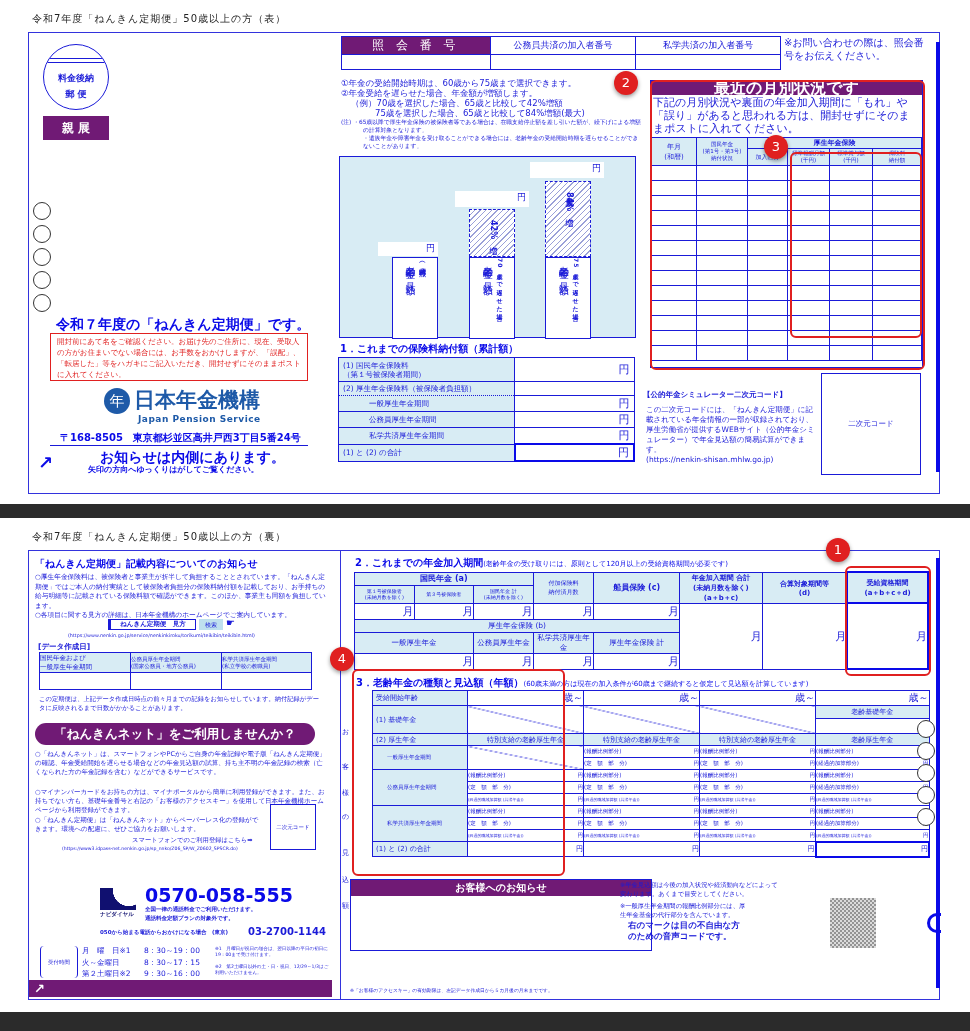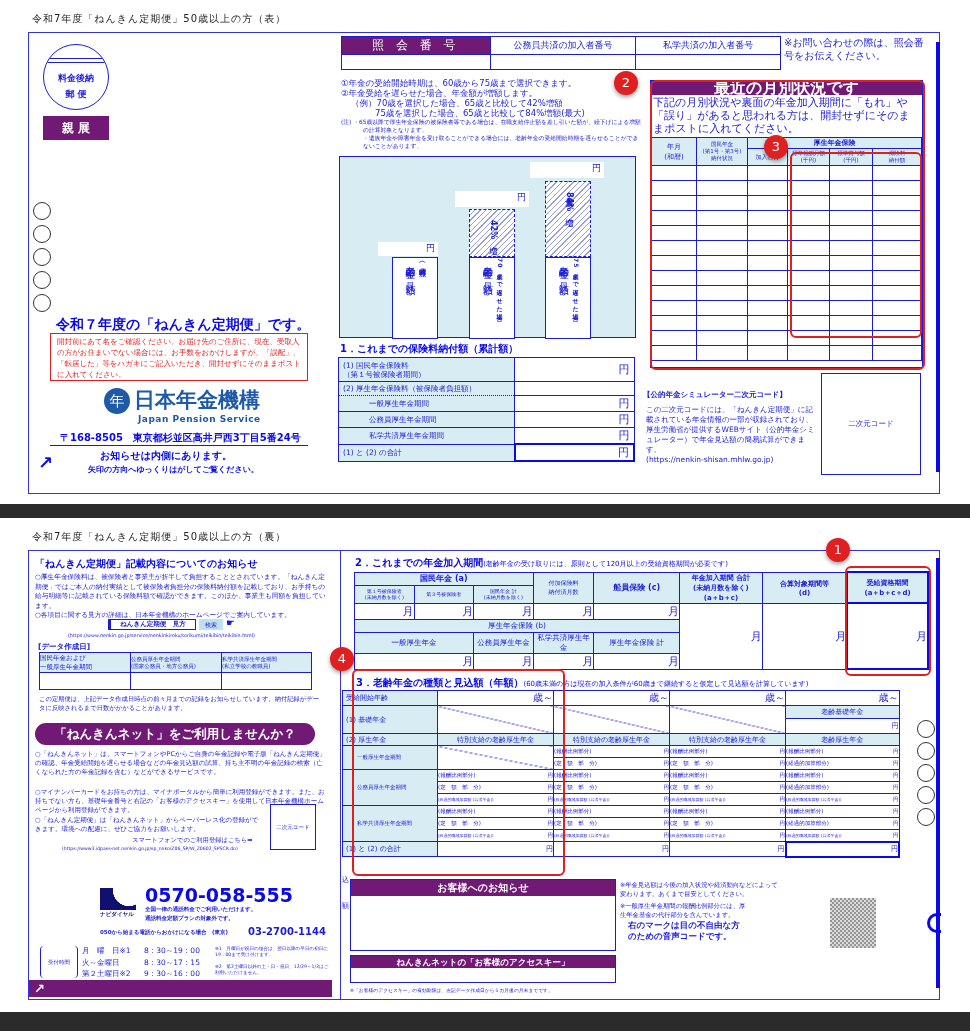--- a/index.html
+++ b/index.html
@@ -46,21 +46,21 @@
 
   <div class="abs" style="left:56px;top:316px;font-size:14px;font-weight:bold;color:#0a0ae8">令和７年度の「ねんきん定期便」です。</div>
   <div class="abs" style="left:50px;top:333px;width:258px;height:48px;border:1px solid #e02020;color:#e02020;font-size:7.5px;line-height:11px;padding:2px 6px">開封前にあて名をご確認ください。お届け先のご住所に、現在、受取人の方がお住まいでない場合には、お手数をおかけしますが、「誤配」、「転居した」等をハガキにご記入いただき、開封せずにそのままポストに入れてください。</div>
 
   <div class="abs" style="left:104px;top:388px;width:26px;height:26px;border-radius:50%;background:#1e5aa8;color:#fff;text-align:center;line-height:26px;font-size:15px">年</div>
   <div class="abs" style="left:134px;top:386px;font-size:21px;color:#1e5aa8;font-weight:bold">日本年金機構</div>
   <div class="abs" style="left:138px;top:414px;font-size:9px;color:#1e5aa8;font-weight:bold;letter-spacing:.5px">Japan Pension Service</div>
 
   <div class="abs" style="left:60px;top:431px;font-size:10px;font-weight:bold;color:#0a0ae8">〒168-8505　東京都杉並区高井戸西3丁目5番24号</div>
   <div class="abs" style="left:50px;top:445px;width:258px;border-top:1px solid #1a1ad8"></div>
-  <div class="abs" style="left:100px;top:449px;font-size:10px;font-weight:bold;color:#0a0ae8">お知らせは内側にあります。</div>
+  <div class="abs" style="left:100px;top:449px;font-size:14px;font-weight:bold;color:#0a0ae8">お知らせは内側にあります。</div>
   <div class="abs" style="left:88px;top:464px;font-size:8px;font-weight:bold;color:#0a0ae8">矢印の方向へゆっくりはがしてご覧ください。</div>
   <div class="abs" style="left:38px;top:452px;font-size:18px;font-weight:bold;color:#0a0ae8">↗</div>
 
   <table class="abs" style="left:341px;top:36px;width:440px;font-size:9px;text-align:center">
     <tbody>
         <tr>
       <td class="bg-blue" style="width:149px;height:17px;color:#fff;font-size:12px;letter-spacing:4px">照 会 番 号</td>
       <td style="width:146px">公務員共済の加入者番号</td>
       <td style="width:145px">私学共済の加入者番号</td>
     </tr>
@@ -391,21 +391,21 @@
       <td style="text-align:right">月</td>
       <td style="text-align:right">月</td>
     </tr>
   </tbody>
     </table>
 
   <div class="abs" style="left:356px;top:158px;font-size:10px;font-weight:bold;color:#0a0ae8;white-space:nowrap">
     <span>3．老齢年金の種類と見込額（年額）</span><span style="font-size:7px;font-weight:normal">(60歳未満の方は現在の加入条件が60歳まで継続すると仮定して見込額を計算しています)</span>
   </div>
   <div class="abs vt" style="left:340px;top:205px;font-size:7px;letter-spacing:12px">お 客 様 の 見 込 額</div>
-  <table class="abs" style="left:342px;top:172px;width:558px;font-size:5.5px">
+  <table class="abs" style="left:372px;top:172px;width:558px;font-size:5.5px">
     <tbody>
         <tr style="font-size:10px">
       <td class="lb" style="width:95px;height:13px;font-size:7px;padding-left:3px">受給開始年齢</td>
       <td style="width:116px;text-align:right">歳～</td>
       <td style="width:116px;text-align:right">歳～</td>
       <td style="width:116px;text-align:right">歳～</td>
       <td style="text-align:right">歳～</td>
     </tr>
     <tr>
       <td class="lb" rowspan="2" style="height:28px;font-size:7px;padding-left:3px">(1) 基礎年金</td>
@@ -492,25 +492,22 @@
   </tbody>
     </table>
 
   <div class="circ" style="left:917px;top:202px"></div>
   <div class="circ" style="left:917px;top:224px"></div>
   <div class="circ" style="left:917px;top:246px"></div>
   <div class="circ" style="left:917px;top:268px"></div>
   <div class="circ" style="left:917px;top:290px"></div>
   <div class="abs" style="left:936px;top:40px;width:4px;height:430px;background:#0a0ae8"></div>
 
-  <div class="abs" style="left:350px;top:361px;width:266px;height:72px;border:1px solid #1a1ad8">
+  <div class="abs" style="left:350px;top:361px;width:302px;height:72px;border:1px solid #1a1ad8">
     <div class="bg-blue" style="height:16px;font-size:10px;font-weight:bold;text-align:center;line-height:16px">お客様へのお知らせ</div>
-  </div>
-  <div class="abs" style="left:350px;top:437px;width:266px;height:28px;border:1px solid #1a1ad8">
-    <div class="bg-blue" style="height:12px;font-size:8.5px;font-weight:bold;text-align:center;line-height:12px">ねんきんネットの「お客様のアクセスキー」</div>
   </div>
   <div class="abs" style="left:350px;top:469px;font-size:4.8px">※「お客様のアクセスキー」の有効期限は、左記データ作成日から５カ月後の月末までです。</div>
 
   <div class="abs" style="left:620px;top:362px;width:160px;font-size:6.3px;line-height:9px">※年金見込額は今後の加入状況や経済動向などによって変わります。あくまで目安としてください。</div>
   <div class="abs" style="left:620px;top:384px;width:130px;font-size:6.3px;line-height:8.5px">※一般厚生年金期間の報酬比例部分には、厚生年金基金の代行部分を含んでいます。</div>
   <div class="abs" style="left:628px;top:402px;width:120px;font-size:8.5px;font-weight:bold;line-height:11px">右のマークは目の不自由な方のための音声コードです。</div>
   <div class="abs" style="left:830px;top:380px;width:46px;height:50px;background:repeating-conic-gradient(#666 0 25%,#ccc 0 50%) 0 0/4px 4px;opacity:.7"></div>
   <div class="abs" style="left:927px;top:395px;width:14px;height:20px;border:3px solid #0a0ae8;border-right:none;border-radius:10px 0 0 10px"></div>
 
   <div class="badge" style="left:826px;top:20px">1</div>

